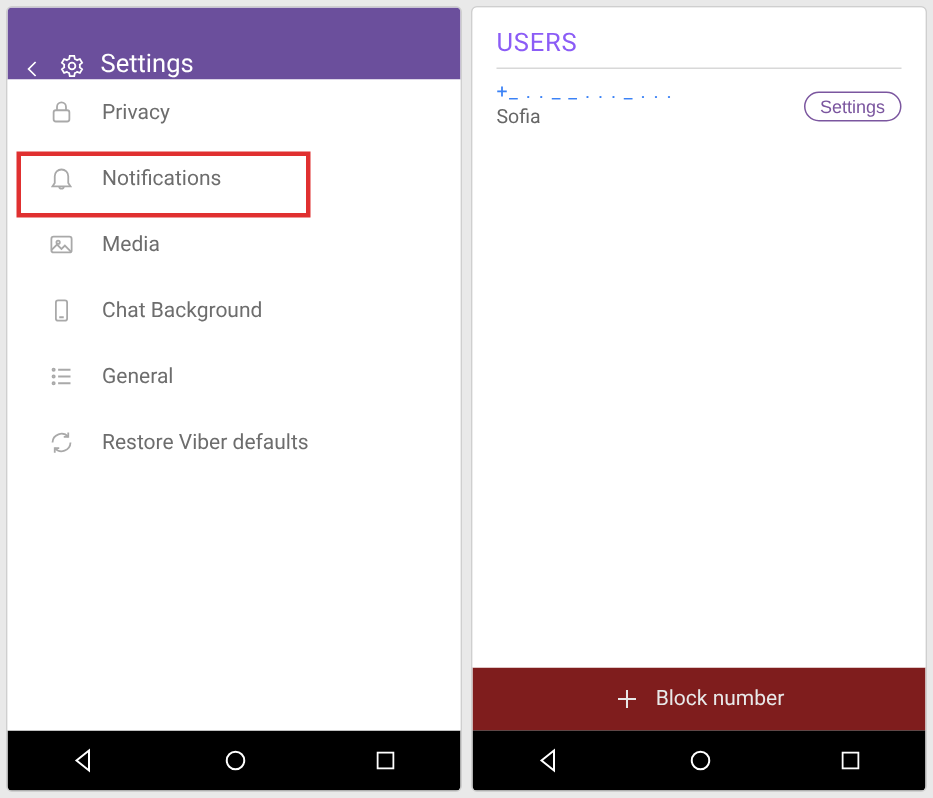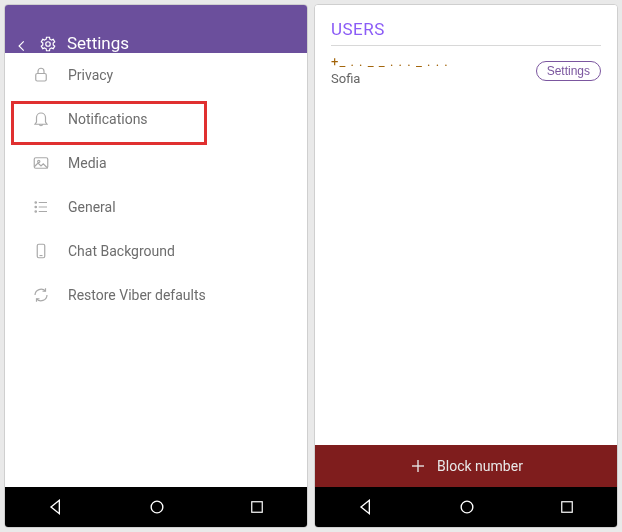--- a/index.html
+++ b/index.html
@@ -77,21 +77,21 @@
     padding: 8px 16px;
     gap: 8px;
   }
   .user-text {
     flex: 1;
     color: #666;
     font-size: 13px;
     line-height: 1.3;
   }
   .user-number {
-    color: #a16207;
+    color: #3b82f6;
     font-size: 13px;
     letter-spacing: 1px;
   }
   .unblock-btn {
     border: 1.5px solid #7b569f;
     color: #7b569f;
     background: transparent;
     border-radius: 12px;
     padding: 2px 10px;
     font-size: 12px;
@@ -174,44 +174,44 @@
             <circle cx="9" cy="10" r="1.5"></circle>
             <path d="M3 17l5-5 4 4 3-3 6 6"></path>
           </svg>
       </span>
       <span>Media</span>
     </div>
 
     <div class="menu-row">
       <span class="icon">
         <svg width="18" height="18" viewBox="0 0 24 24" fill="none" stroke="#a9a9a9" stroke-width="1.6">
+            <rect x="7" y="3" width="10" height="18" rx="2"></rect>
+            <line x1="10" y1="18" x2="14" y2="18"></line>
+          </svg>
+      </span>
+      <span>Chat Background</span>
+    </div>
+
+    <div class="menu-row">
+      <span class="icon">
+        <svg width="18" height="18" viewBox="0 0 24 24" fill="none" stroke="#a9a9a9" stroke-width="1.6">
             <circle cx="5" cy="6" r="1"></circle>
             <line x1="9" y1="6" x2="20" y2="6"></line>
             <circle cx="5" cy="12" r="1"></circle>
             <line x1="9" y1="12" x2="20" y2="12"></line>
             <circle cx="5" cy="18" r="1"></circle>
             <line x1="9" y1="18" x2="20" y2="18"></line>
           </svg>
       </span>
       <span>General</span>
     </div>
 
     <div class="menu-row">
       <span class="icon">
         <svg width="18" height="18" viewBox="0 0 24 24" fill="none" stroke="#a9a9a9" stroke-width="1.6">
-            <rect x="7" y="3" width="10" height="18" rx="2"></rect>
-            <line x1="10" y1="18" x2="14" y2="18"></line>
-          </svg>
-      </span>
-      <span>Chat Background</span>
-    </div>
-
-    <div class="menu-row">
-      <span class="icon">
-        <svg width="18" height="18" viewBox="0 0 24 24" fill="none" stroke="#a9a9a9" stroke-width="1.6">
             <path d="M4 12a8 8 0 0 1 14-5"></path>
             <polyline points="18 3 18 7 14 7"></polyline>
             <path d="M20 12a8 8 0 0 1-14 5"></path>
             <polyline points="6 21 6 17 10 17"></polyline>
           </svg>
       </span>
       <span>Restore Viber defaults</span>
     </div>
 
     <div class="highlight-red hl-privacy"></div>

